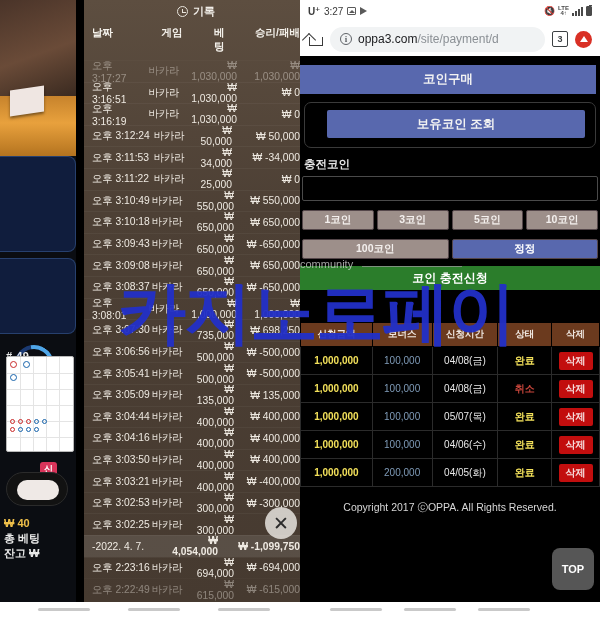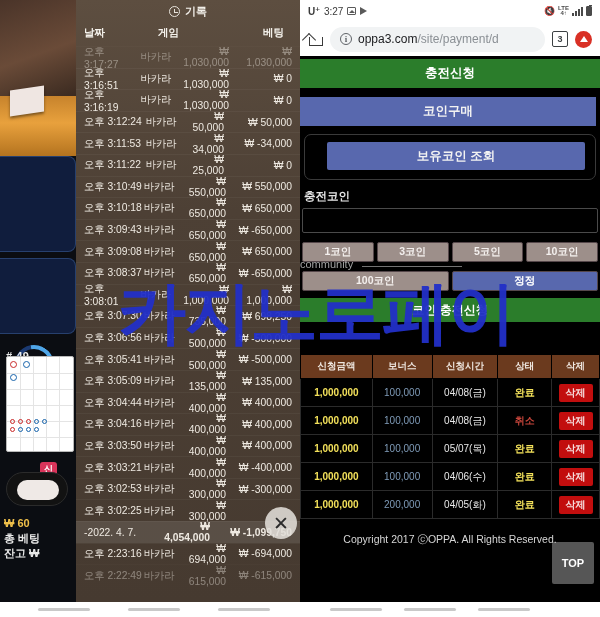--- a/index.html
+++ b/index.html
@@ -36,21 +36,21 @@
   .bg-badge { position:absolute; left:40px; top:462px; background:#d9345a; color:#fff;
               font-size:9px; padding:1px 4px; border-radius:3px; font-weight:bold; }
   .bg-chip { position:absolute; left:6px; top:472px; width:62px; height:34px; border-radius:17px;
              background:#121212; border:1px solid #2b2b2b; }
   .bg-chip:after { content:""; position:absolute; left:10px; top:7px; width:42px; height:20px;
              border-radius:10px; background:#efe9e6; }
   .bg-bal { position:absolute; left:4px; top:516px; width:72px; color:#f0c04a; font-size:11px; font-weight:bold; line-height:15px; }
   .bg-bal .w2 { color:#e8e8e8; }
 
   
-  .sheet { position:absolute; left:76px; top:0; width:224px; height:602px;
+  .sheet { position:absolute; left:84px; top:0; width:224px; height:602px;
            background:linear-gradient(180deg,#5d4e40,#4d4035 35%,#463a30); overflow:hidden; }
   .sheet-head { height:22px; display:flex; align-items:center; justify-content:center; gap:5px;
                 color:#f2efe9; font-size:11px; font-weight:bold; }
   .clock-ico { width:11px; height:11px; border:1.4px solid #e8e4dc; border-radius:50%; position:relative; }
   .clock-ico:before { content:""; position:absolute; left:4px; top:2px; width:1.3px; height:4px; background:#e8e4dc; }
   .clock-ico:after  { content:""; position:absolute; left:4.5px; top:5px; width:3px; height:1.3px; background:#e8e4dc; }
 
   .colhead { display:flex; padding:4px 8px 6px 8px; color:#f4f1eb; font-size:10.5px; font-weight:bold; }
   .c-date { width:74px; }
   .c-game { width:56px; }
@@ -140,21 +140,21 @@
   td.time { color:#e8e8e8; }
   td.st-ok { color:#f2e05a; font-weight:bold; }
   td.st-cancel { color:#c4443a; font-weight:bold; }
   td.del { padding:3px 0; }
   .delbtn { display:inline-block; background:#c20e0e; color:#f6dede; font-size:10px;
             font-weight:bold; padding:2px 7px; border-radius:2px; }
   .copyright { text-align:center; color:#d6d6d6; font-size:10.5px; padding:14px 0 0 0; }
 
   .topbtn { position:absolute; right:6px; bottom:36px; width:42px; height:42px;
             background:rgba(190,190,190,.45); color:#fff; font-size:11px; font-weight:bold;
-            display:flex; align-items:center; justify-content:center; border-radius:2px; }
+            display:flex; align-items:center; justify-content:center; border-radius:8px; }
 
   
   .watermark { position:absolute; left:118px; top:276px; width:420px; height:80px;
                color:#2230c8; font-size:68px; font-weight:bold; line-height:72px;
                letter-spacing:-2px; white-space:nowrap; opacity:.95; pointer-events:none; }
   .wm2 { position:absolute; left:300px; top:258px; color:#d8d8d8; font-size:11px; opacity:.75; }
   .wm2:after { content:""; position:absolute; left:62px; top:8px; width:100px; height:1px; background:#9a9a9a; }
 
   
   .navbar { position:absolute; left:0; bottom:0; width:600px; height:15px; background:#fff;
@@ -197,35 +197,36 @@
         <div class="bead b" style="left:27px;top:62px;width:5px;height:5px;"></div>
         <div class="bead b" style="left:35px;top:62px;width:5px;height:5px;"></div>
         <div class="bead" style="left:3px;top:70px;width:5px;height:5px;"></div>
         <div class="bead b" style="left:11px;top:70px;width:5px;height:5px;"></div>
         <div class="bead b" style="left:19px;top:70px;width:5px;height:5px;"></div>
         <div class="bead b" style="left:27px;top:70px;width:5px;height:5px;"></div>
       </div>
       <div class="bg-badge">신</div>
       <div class="bg-chip"></div>
       <div class="bg-bal">
-        <div>₩ 60</div>
+        <div>₩ 40</div>
         <div class="w2">총 베팅</div>
         <div class="w2">잔고 ₩</div>
       </div>
     </div>
 
     <div class="sheet">
       <div class="sheet-head">
         <span class="clock-ico"></span>
         <span>기록</span>
       </div>
       <div class="colhead">
         <span class="c-date">날짜</span>
         <span class="c-game">게임</span>
         <span class="c-bet">베팅</span>
+        <span class="c-res">승리/패배</span>
       </div>
       <div class="rows" id="history-rows">
           <div class="row faded">
             <span class="c-date">오후 3:17:27</span>
             <span class="c-game">바카라</span>
             <span class="c-bet">₩ 1,030,000</span>
             <span class="c-res">₩ 1,030,000</span>
           </div>
           <div class="row">
             <span class="c-date">오후 3:16:51</span>
@@ -406,21 +407,20 @@
         <span class="info-ico">i</span>
         <span class="url"><span>oppa3.com</span><span class="rest">/site/payment/d</span></span>
       </div>
       <span class="tabs-ico">
           <span>3</span>
         </span>
       <span class="menu-ico"></span>
     </div>
 
     <div class="page">
-      <div class="btn-green">충전신청</div>
       <div class="btn-blue">코인구매</div>
       <div class="framebox">
         <div class="btn-blue2">보유코인 조회</div>
       </div>
 
       <div class="sec-label">충전코인</div>
       <div class="coin-input"></div>
 
       <div class="chiprow">
         <div class="chip">1코인</div>

